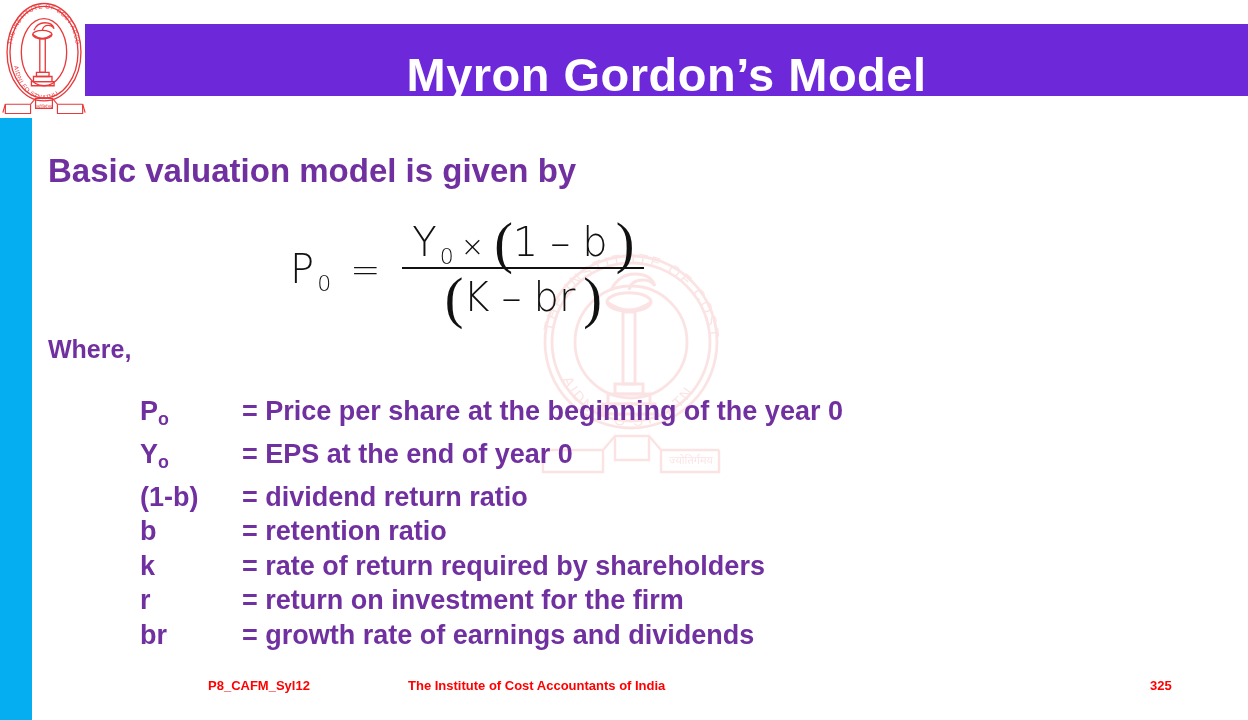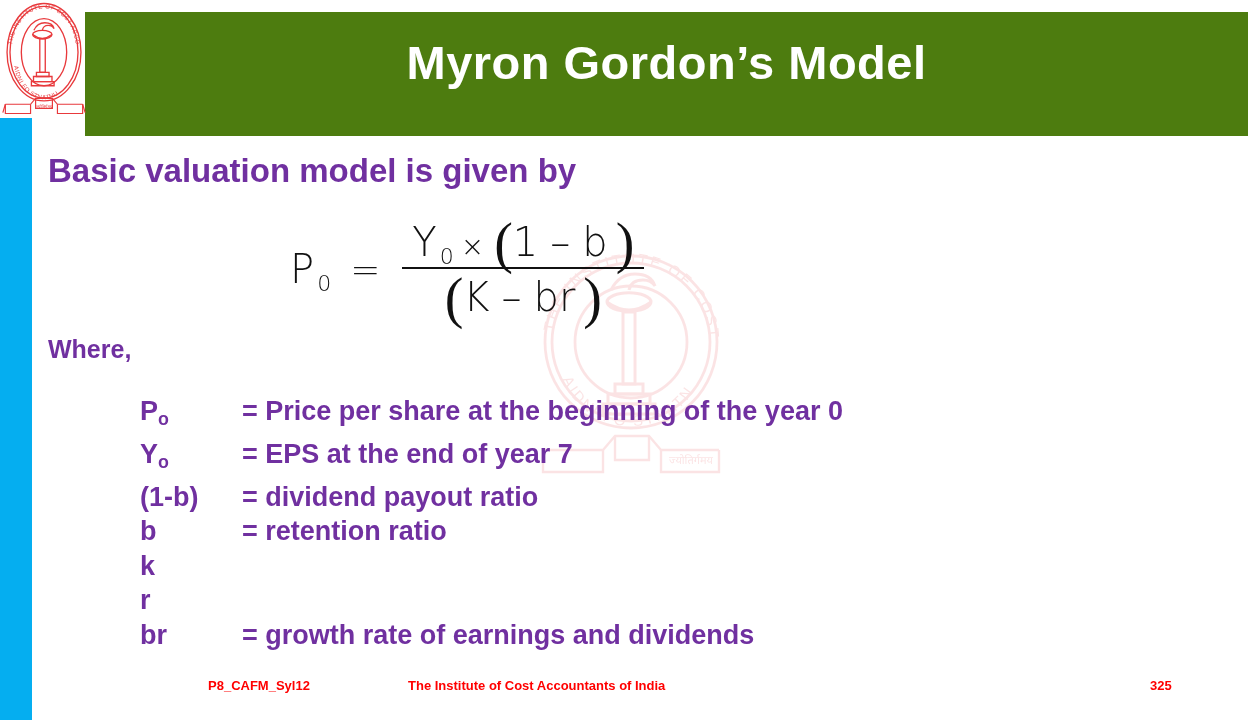--- a/index.html
+++ b/index.html
@@ -30,24 +30,24 @@
     top: 118px;
     width: 32px;
     height: 602px;
     background: #05AEF0;
   }
 
   
   #header-band {
     position: absolute;
     left: 85px;
-    top: 12px;
+    top: 24px;
     width: 1163px;
-    height: 124px;
-    background: #4d7c0f;
+    height: 72px;
+    background: #6d28d9;
   }
   #header-title {
     position: absolute;
     left: 0;
     top: 0;
     width: 100%;
     height: 100px;
     display: flex;
     align-items: center;
     justify-content: center;
@@ -325,35 +325,37 @@
 
   <div id="where-label">Where,</div>
 
   <div id="definitions">
       <div class="defrow">
         <div class="sym"><span>P</span><sub>o</sub></div>
         <div class="desc">= Price per share at the beginning of the year 0</div>
       </div>
       <div class="defrow">
         <div class="sym"><span>Y</span><sub>o</sub></div>
-        <div class="desc">= EPS at the end of year 7</div>
+        <div class="desc">= EPS at the end of year 0</div>
       </div>
       <div class="defrow">
         <div class="sym"><span>(1-b)</span></div>
-        <div class="desc">= dividend payout ratio</div>
+        <div class="desc">= dividend return ratio</div>
       </div>
       <div class="defrow">
         <div class="sym"><span>b</span></div>
         <div class="desc">= retention ratio</div>
       </div>
       <div class="defrow">
         <div class="sym"><span>k</span></div>
+        <div class="desc">= rate of return required by shareholders</div>
       </div>
       <div class="defrow">
         <div class="sym"><span>r</span></div>
+        <div class="desc">= return on investment for the firm</div>
       </div>
       <div class="defrow">
         <div class="sym"><span>br</span></div>
         <div class="desc">= growth rate of earnings and dividends</div>
       </div>
     </div>
 
   <div id="footer">
     <span class="f-code">P8_CAFM_Syl12</span>
     <span class="f-org">The Institute of Cost Accountants of India</span>

